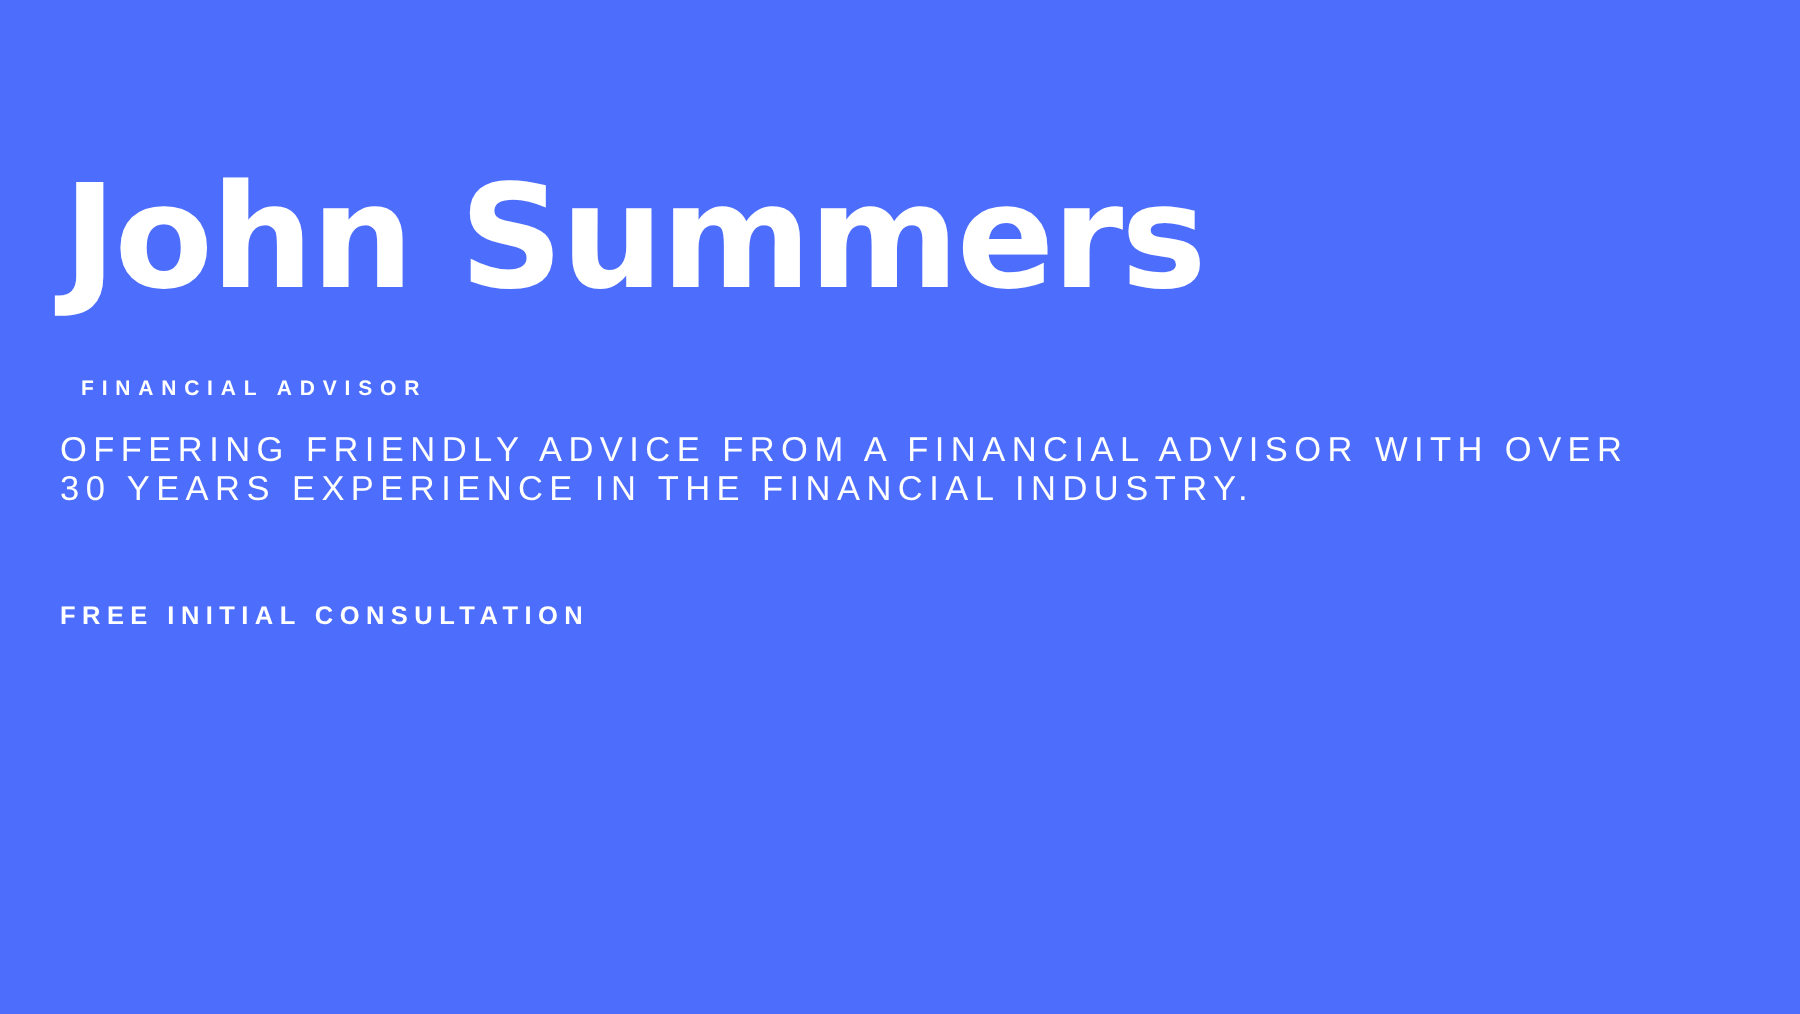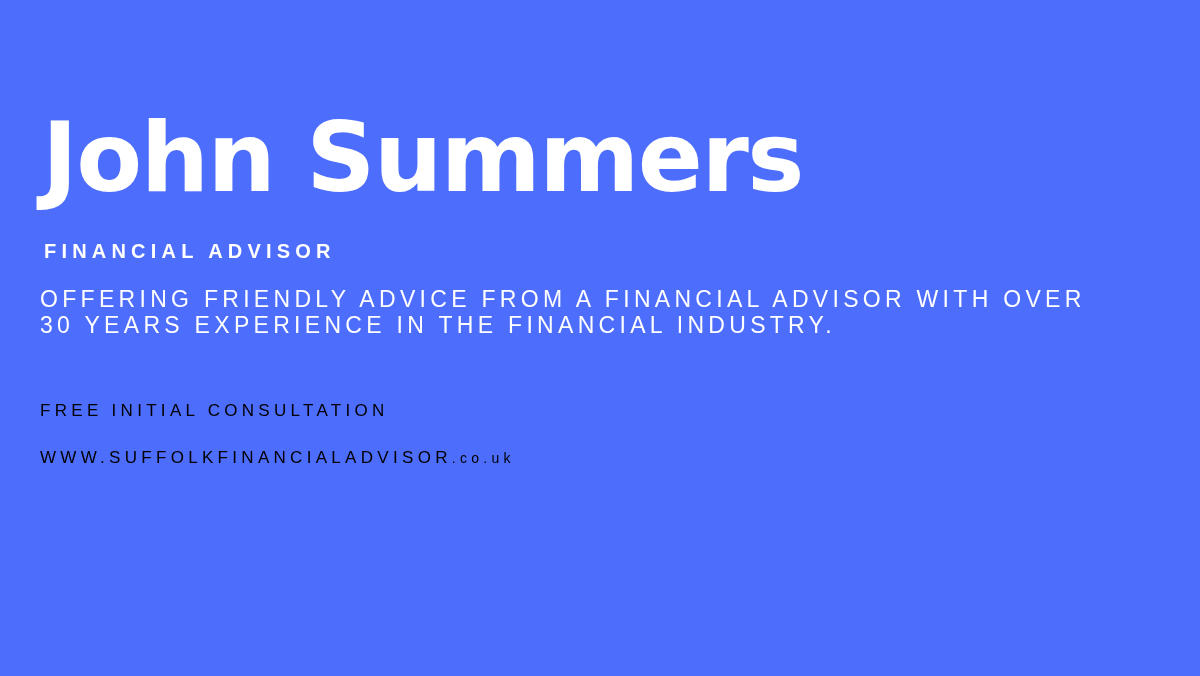--- a/index.html
+++ b/index.html
@@ -41,23 +41,23 @@
     letter-spacing: -1.5px;
     color: #ffffff;
     white-space: nowrap;
   }
 
   
   .role {
     position: absolute;
     left: 0;
     top: 236px;
-    margin: 4px;
+    margin: 14px;
     font-family: "Liberation Sans", sans-serif;
-    font-size: 20px;
+    font-size: 14px;
     font-weight: 700;
     letter-spacing: 5.2px;
     color: #ffffff;
     white-space: nowrap;
   }
 
   
   .tagline {
     position: absolute;
     left: 0;
@@ -79,24 +79,24 @@
     top: 402px;
     margin: 0;
     padding: 0;
     list-style: none;
   }
 
   .contact-line {
     margin: 0 12px 30px 0;
     font-family: "Liberation Sans", sans-serif;
     font-size: 17px;
-    font-weight: 400;
+    font-weight: 700;
     line-height: 17px;
     letter-spacing: 4.3px;
-    color: #000000;
+    color: #ffffff;
     white-space: nowrap;
   }
 
   .contact-line:last-child {
     margin-bottom: 0;
   }
 
   .contact-line.website .tld {
     font-size: 14px;
     letter-spacing: 4.3px;
@@ -111,17 +111,16 @@
     <h1 class="name">John Summers</h1>
 
     <p class="role">FINANCIAL ADVISOR</p>
 
     <p class="tagline">OFFERING FRIENDLY ADVICE FROM A FINANCIAL ADVISOR WITH OVER 30 YEARS EXPERIENCE IN THE FINANCIAL INDUSTRY.</p>
 
     <ul class="contact">
       <li class="contact-line">FREE INITIAL CONSULTATION</li>
 
 
-      <li class="contact-line website"><span class="domain">WWW.SUFFOLKFINANCIALADVISOR</span><span class="tld">.co.uk</span></li>
     </ul>
 
   </div>
 </div>
 
 </body></html>

